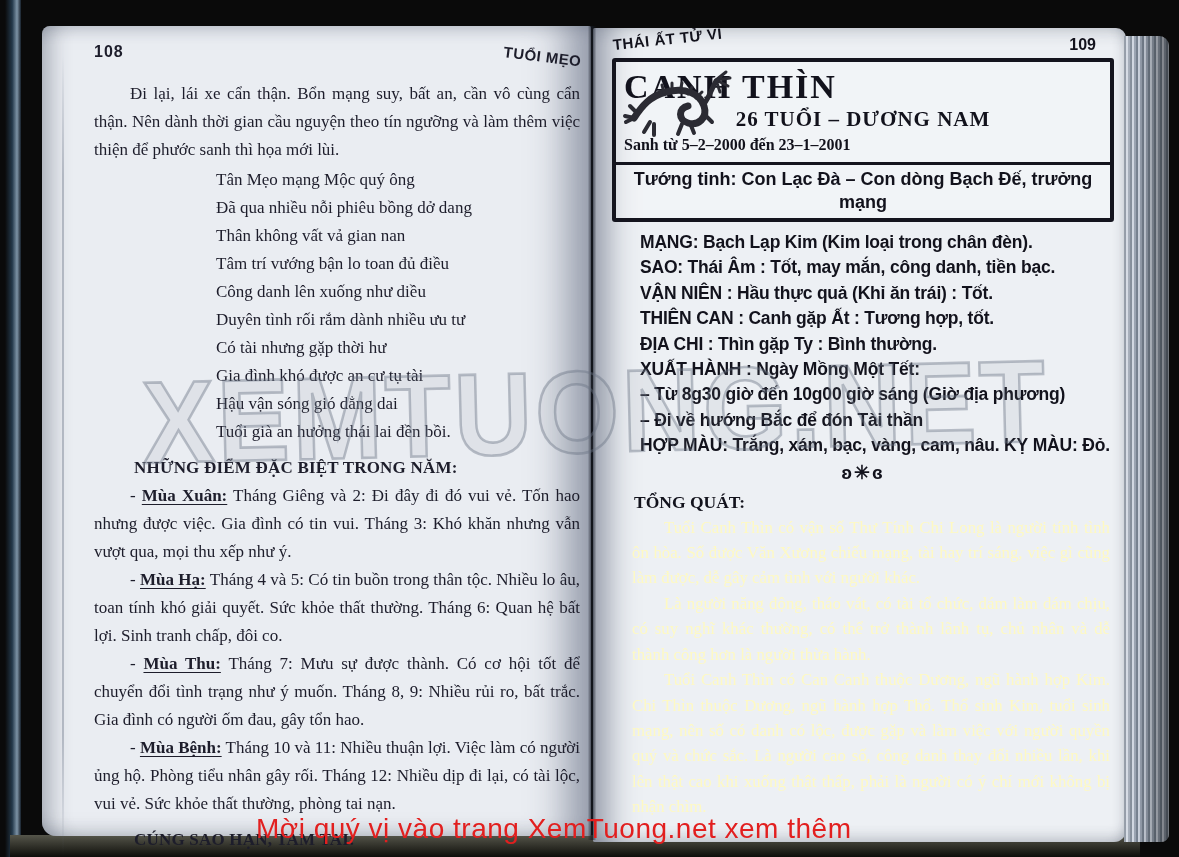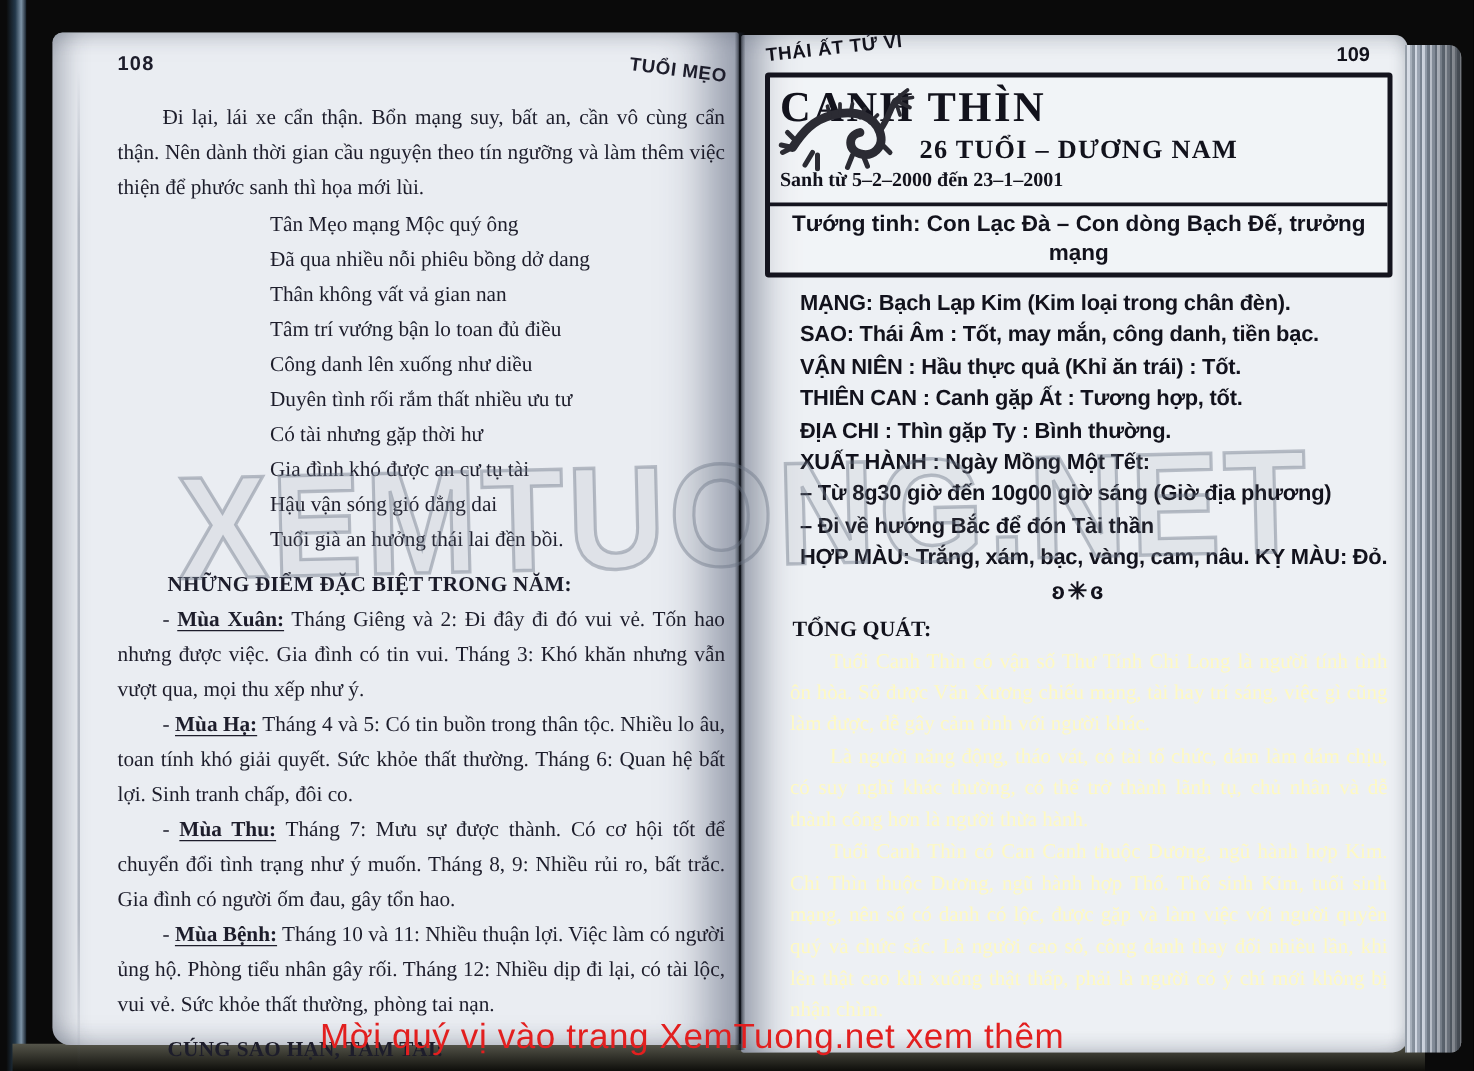--- a/index.html
+++ b/index.html
@@ -94,21 +94,21 @@
       <span class="pg">108</span>
       <span class="hr">TUỔI MẸO</span>
     </div>
     <p class="para">Đi lại, lái xe cẩn thận. Bổn mạng suy, bất an, cần vô cùng cẩn thận. Nên dành thời gian cầu nguyện theo tín ngưỡng và làm thêm việc thiện để phước sanh thì họa mới lùi.</p>
     <div class="poem">
       <div>Tân Mẹo mạng Mộc quý ông</div>
       <div>Đã qua nhiều nỗi phiêu bồng dở dang</div>
       <div>Thân không vất vả gian nan</div>
       <div>Tâm trí vướng bận lo toan đủ điều</div>
       <div>Công danh lên xuống như diều</div>
-      <div>Duyên tình rối rắm thất nhiều ưu tư</div>
+      <div>Duyên tình rối rắm dành nhiều ưu tư</div>
       <div>Có tài nhưng gặp thời hư</div>
       <div>Gia đình khó được an cư tụ tài</div>
       <div>Hậu vận sóng gió dẳng dai</div>
       <div>Tuổi già an hưởng thái lai đền bồi.</div>
     </div>
     <div class="sec-title">NHỮNG ĐIỂM ĐẶC BIỆT TRONG NĂM:</div>
     <p class="season"><span>-</span> <span class="ul">Mùa Xuân:</span> <span>Tháng Giêng và 2: Đi đây đi đó vui vẻ. Tốn hao nhưng được việc. Gia đình có tin vui. Tháng 3: Khó khăn nhưng vẫn vượt qua, mọi thu xếp như ý.</span></p>
     <p class="season"><span>-</span> <span class="ul">Mùa Hạ:</span> <span>Tháng 4 và 5: Có tin buồn trong thân tộc. Nhiều lo âu, toan tính khó giải quyết. Sức khỏe thất thường. Tháng 6: Quan hệ bất lợi. Sinh tranh chấp, đôi co.</span></p>
     <p class="season"><span>-</span> <span class="ul">Mùa Thu:</span> <span>Tháng 7: Mưu sự được thành. Có cơ hội tốt để chuyển đổi tình trạng như ý muốn. Tháng 8, 9: Nhiều rủi ro, bất trắc. Gia đình có người ốm đau, gây tổn hao.</span></p>
     <p class="season"><span>-</span> <span class="ul">Mùa Bệnh:</span> <span>Tháng 10 và 11: Nhiều thuận lợi. Việc làm có người ủng hộ. Phòng tiểu nhân gây rối. Tháng 12: Nhiều dịp đi lại, có tài lộc, vui vẻ. Sức khỏe thất thường, phòng tai nạn.</span></p>

